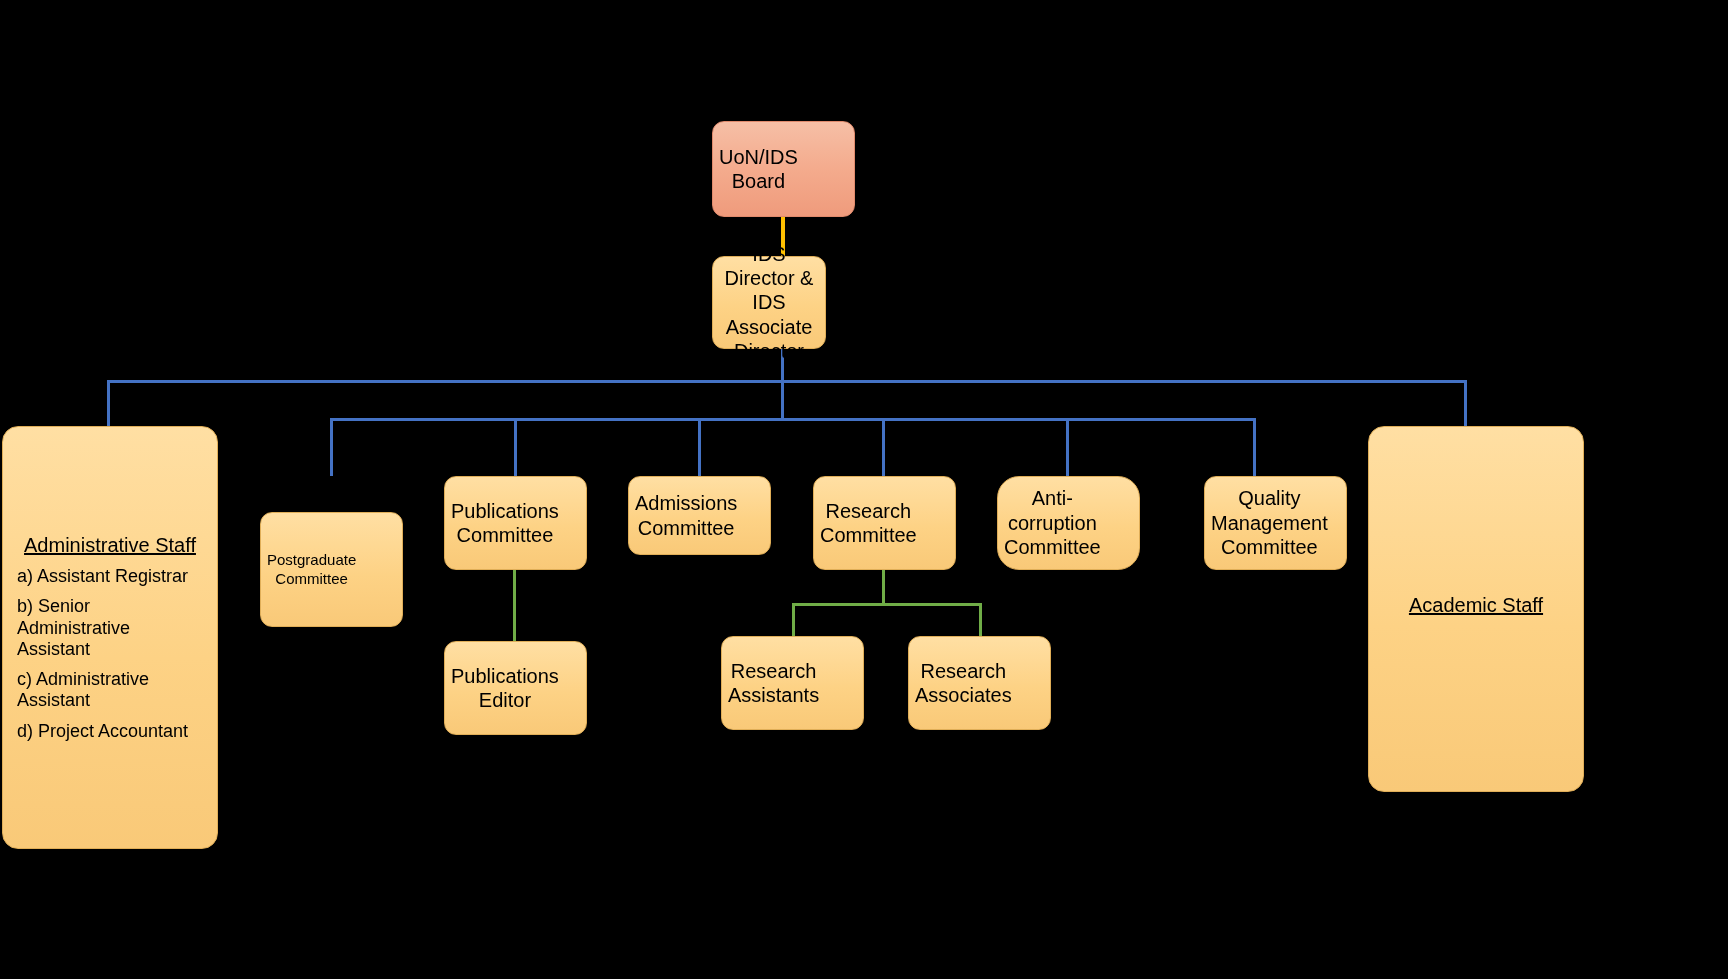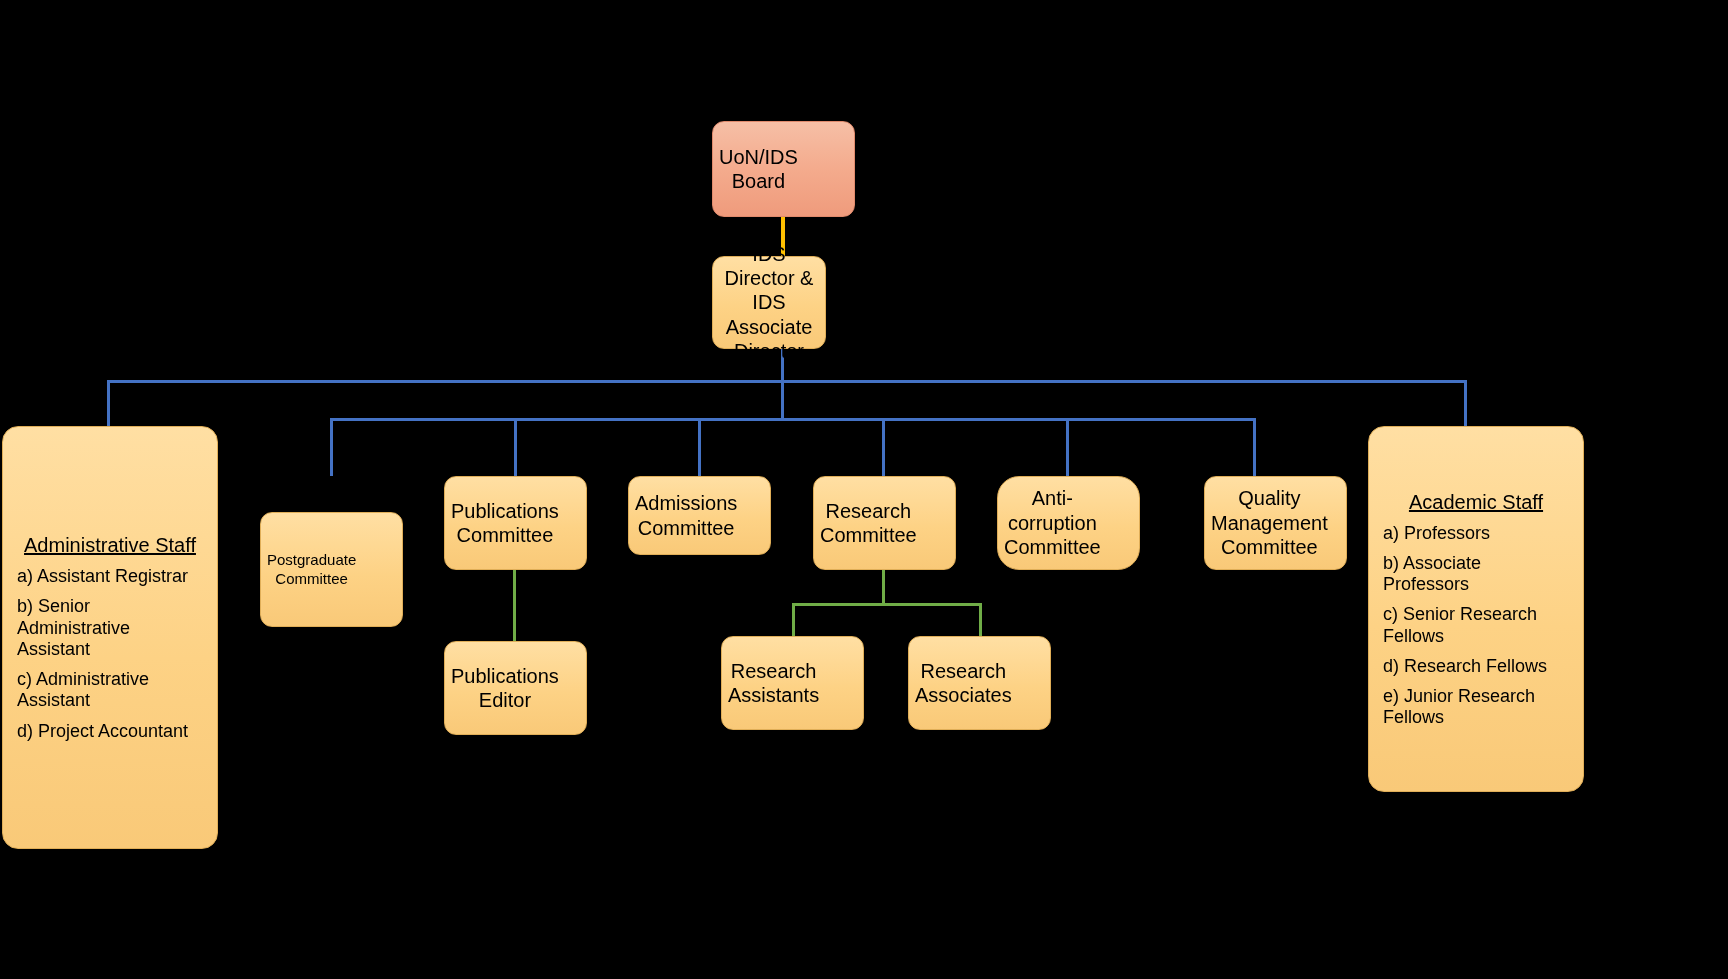--- a/index.html
+++ b/index.html
@@ -178,22 +178,15 @@
     <ul class="panel-list">
       <li>a) Assistant Registrar</li>
       <li>b) Senior Administrative Assistant</li>
       <li>c) Administrative Assistant</li>
       <li>d) Project Accountant</li>
     </ul>
   </div>
 
   <div class="panel" style="left:1368px; top:426px; width:216px; height:366px;">
     <div class="panel-title">Academic Staff</div>
-    <ul class="panel-list">
-      <li>a) Professors</li>
-      <li>b) Associate Professors</li>
-      <li>c) Senior Research Fellows</li>
-      <li>d) Research Fellows</li>
-      <li>e) Junior Research Fellows</li>
-    </ul>
   </div>
 
 </div>
 
 </body></html>

